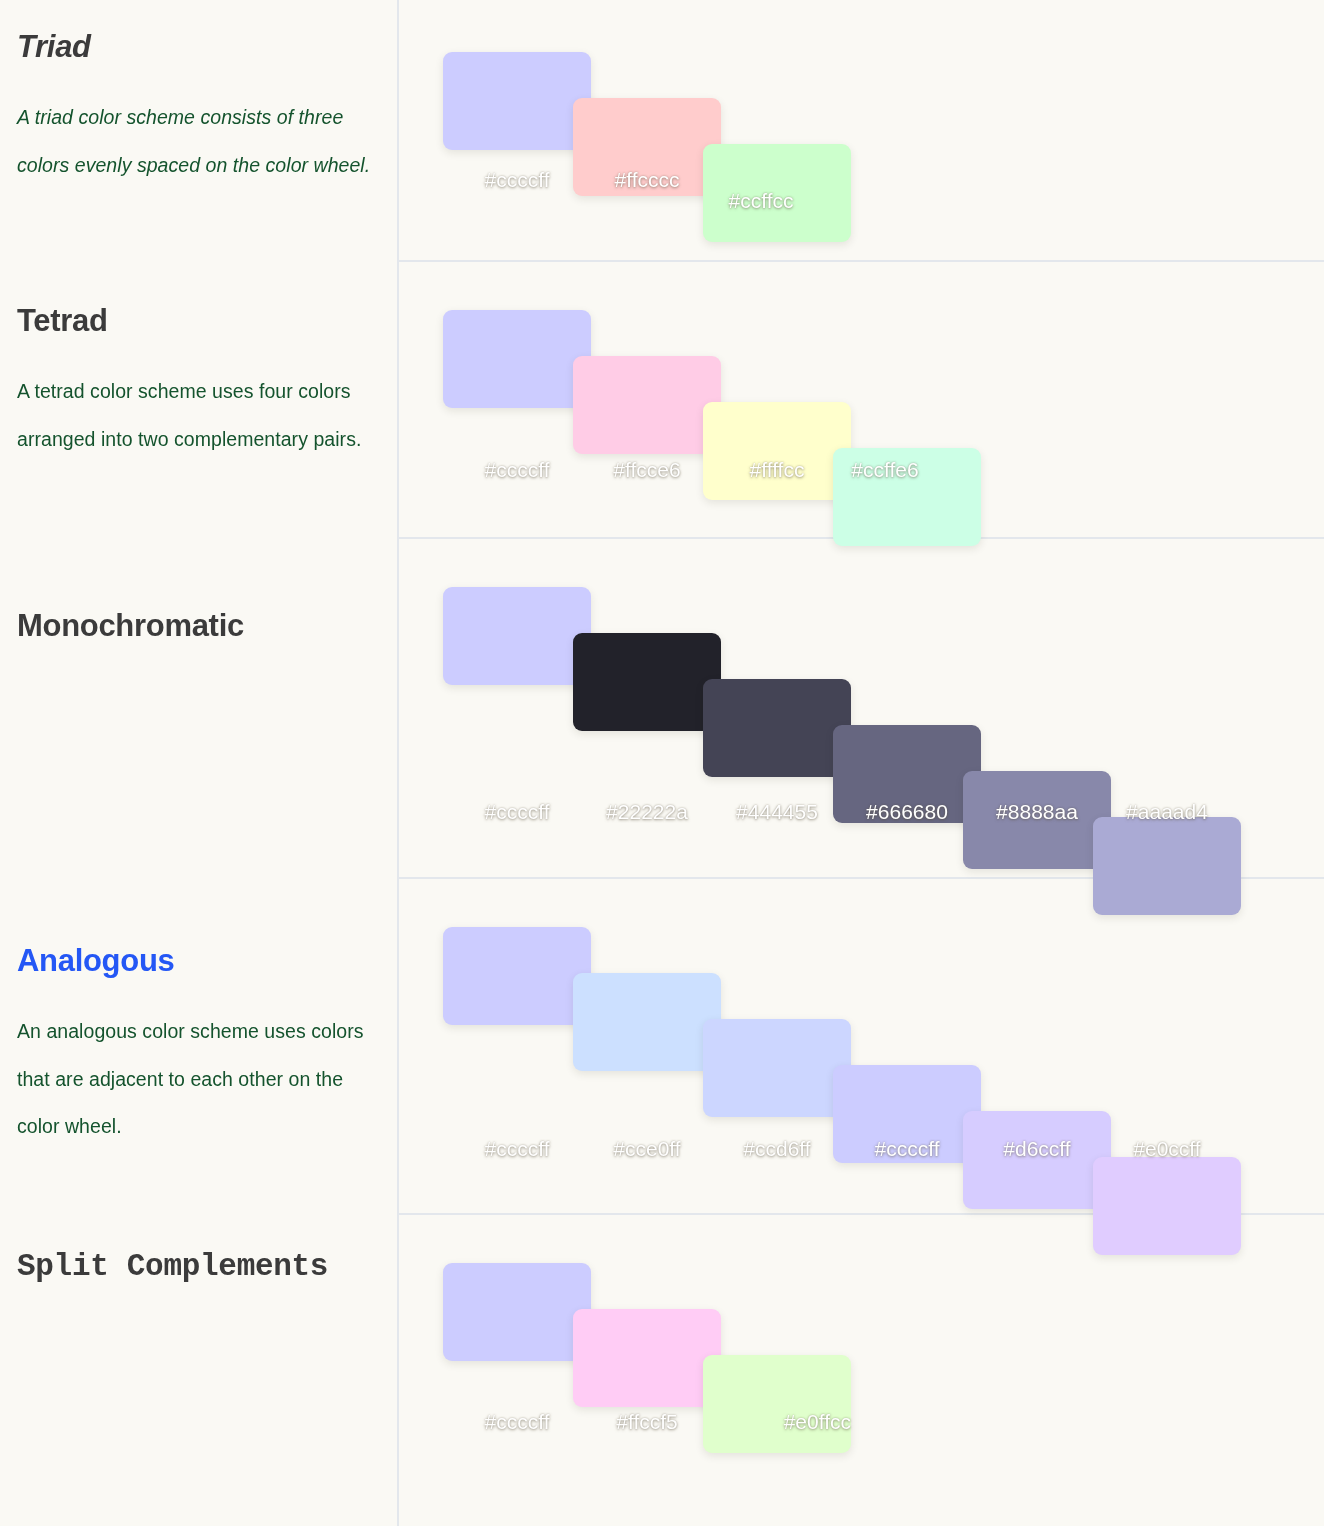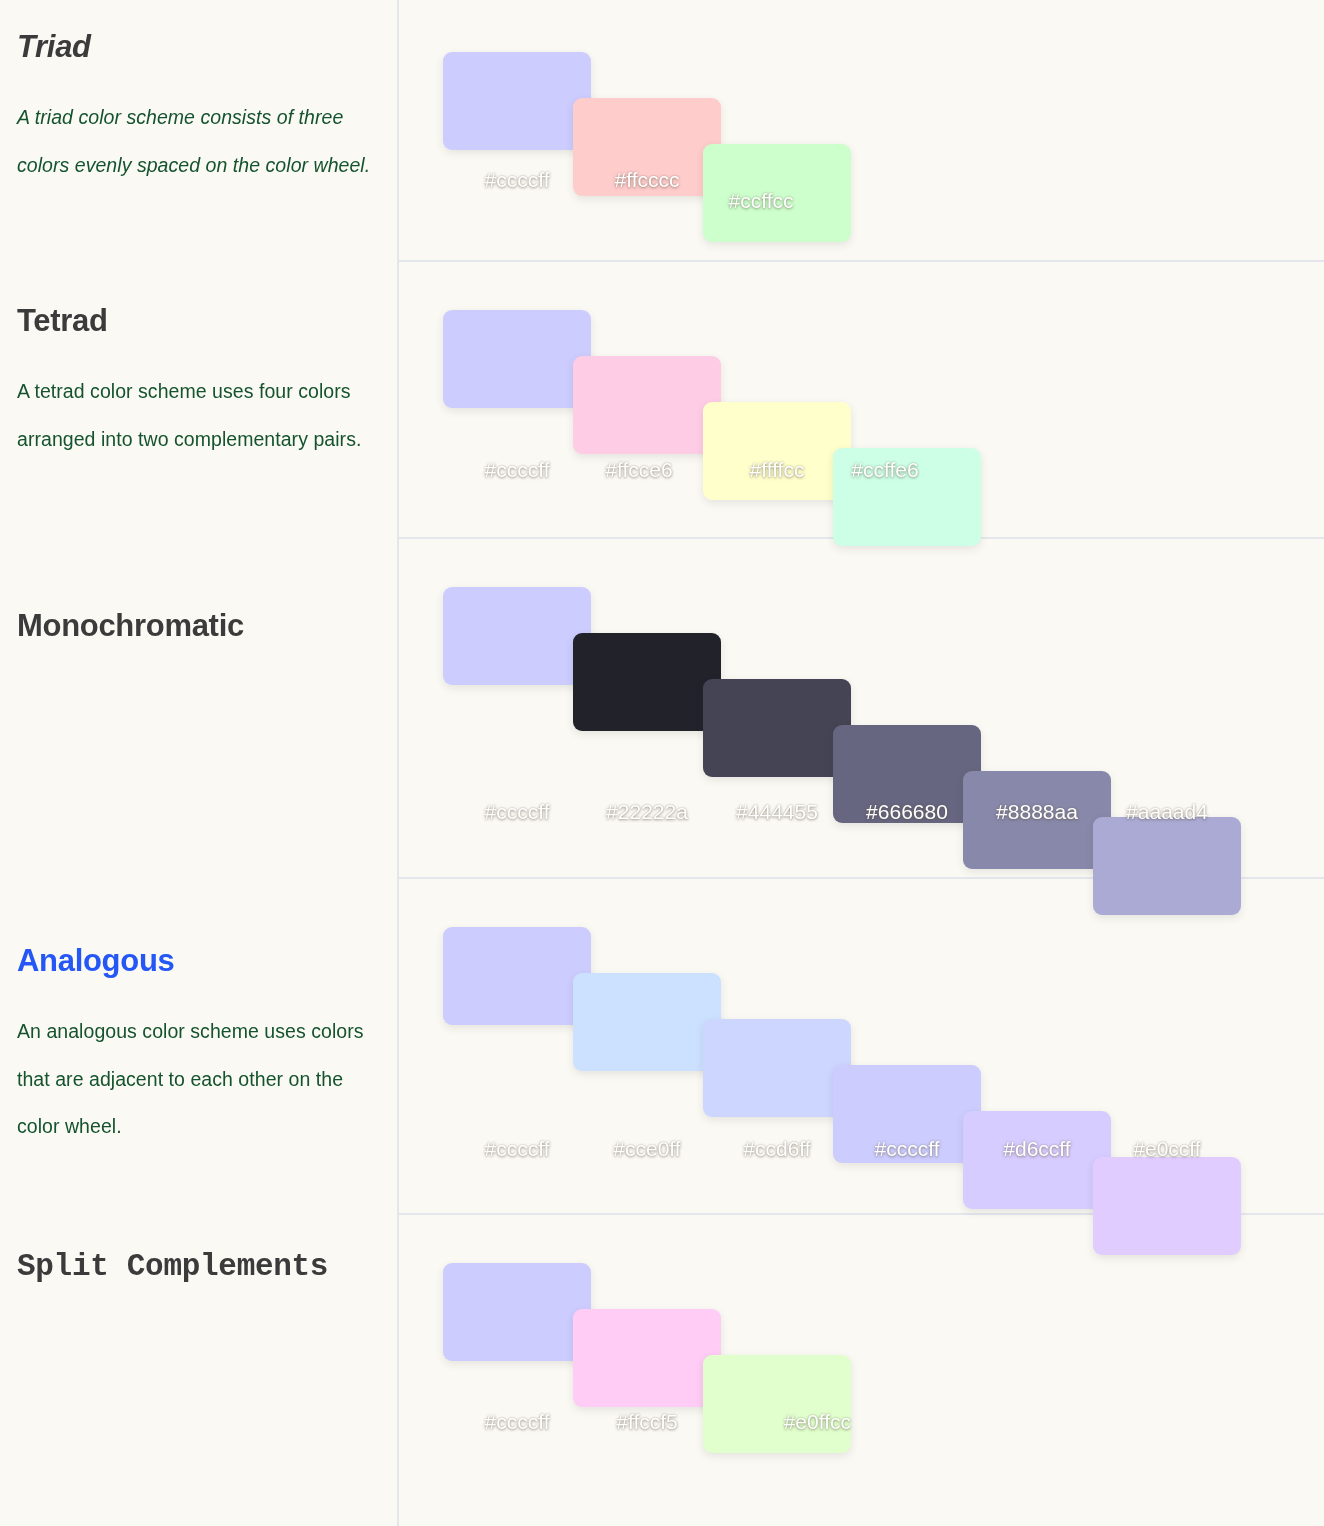--- a/index.html
+++ b/index.html
@@ -113,21 +113,21 @@
       <div class="row-divider" style="top: 260px;"></div>
       <div class="row" style="top: 0px;">
         <div class="side" style="top: 304px;">
           <h2 class="side-title">Tetrad</h2>
           <p class="side-desc">A tetrad color scheme uses four colors arranged into two complementary pairs.</p>
         </div>
         <div class="swatches" style="top: 0px;">
           <div class="swatch" style="left: 0px; top: 310px; background: rgb(204, 204, 255); z-index: 10;"></div>
           <div class="swatch-label" style="left: 0px; top: 458px; z-index: 40;">#ccccff</div>
           <div class="swatch" style="left: 130px; top: 356px; background: rgb(255, 204, 230); z-index: 11;"></div>
-          <div class="swatch-label" style="left: 122px; top: 458px; z-index: 41;">#ffcce6</div>
+          <div class="swatch-label" style="left: 130px; top: 458px; z-index: 41;">#ffcce6</div>
           <div class="swatch" style="left: 260px; top: 402px; background: rgb(255, 255, 204); z-index: 12;"></div>
           <div class="swatch-label" style="left: 260px; top: 458px; z-index: 42;">#ffffcc</div>
           <div class="swatch" style="left: 390px; top: 448px; background: rgb(204, 255, 230); z-index: 13;"></div>
           <div class="swatch-label" style="left: 368px; top: 458px; z-index: 43;">#ccffe6</div>
         </div>
       </div>
       <div class="row-divider" style="top: 537px;"></div>
       <div class="row" style="top: 0px;">
         <div class="side" style="top: 609px;">
           <h2 class="side-title">Monochromatic</h2>

